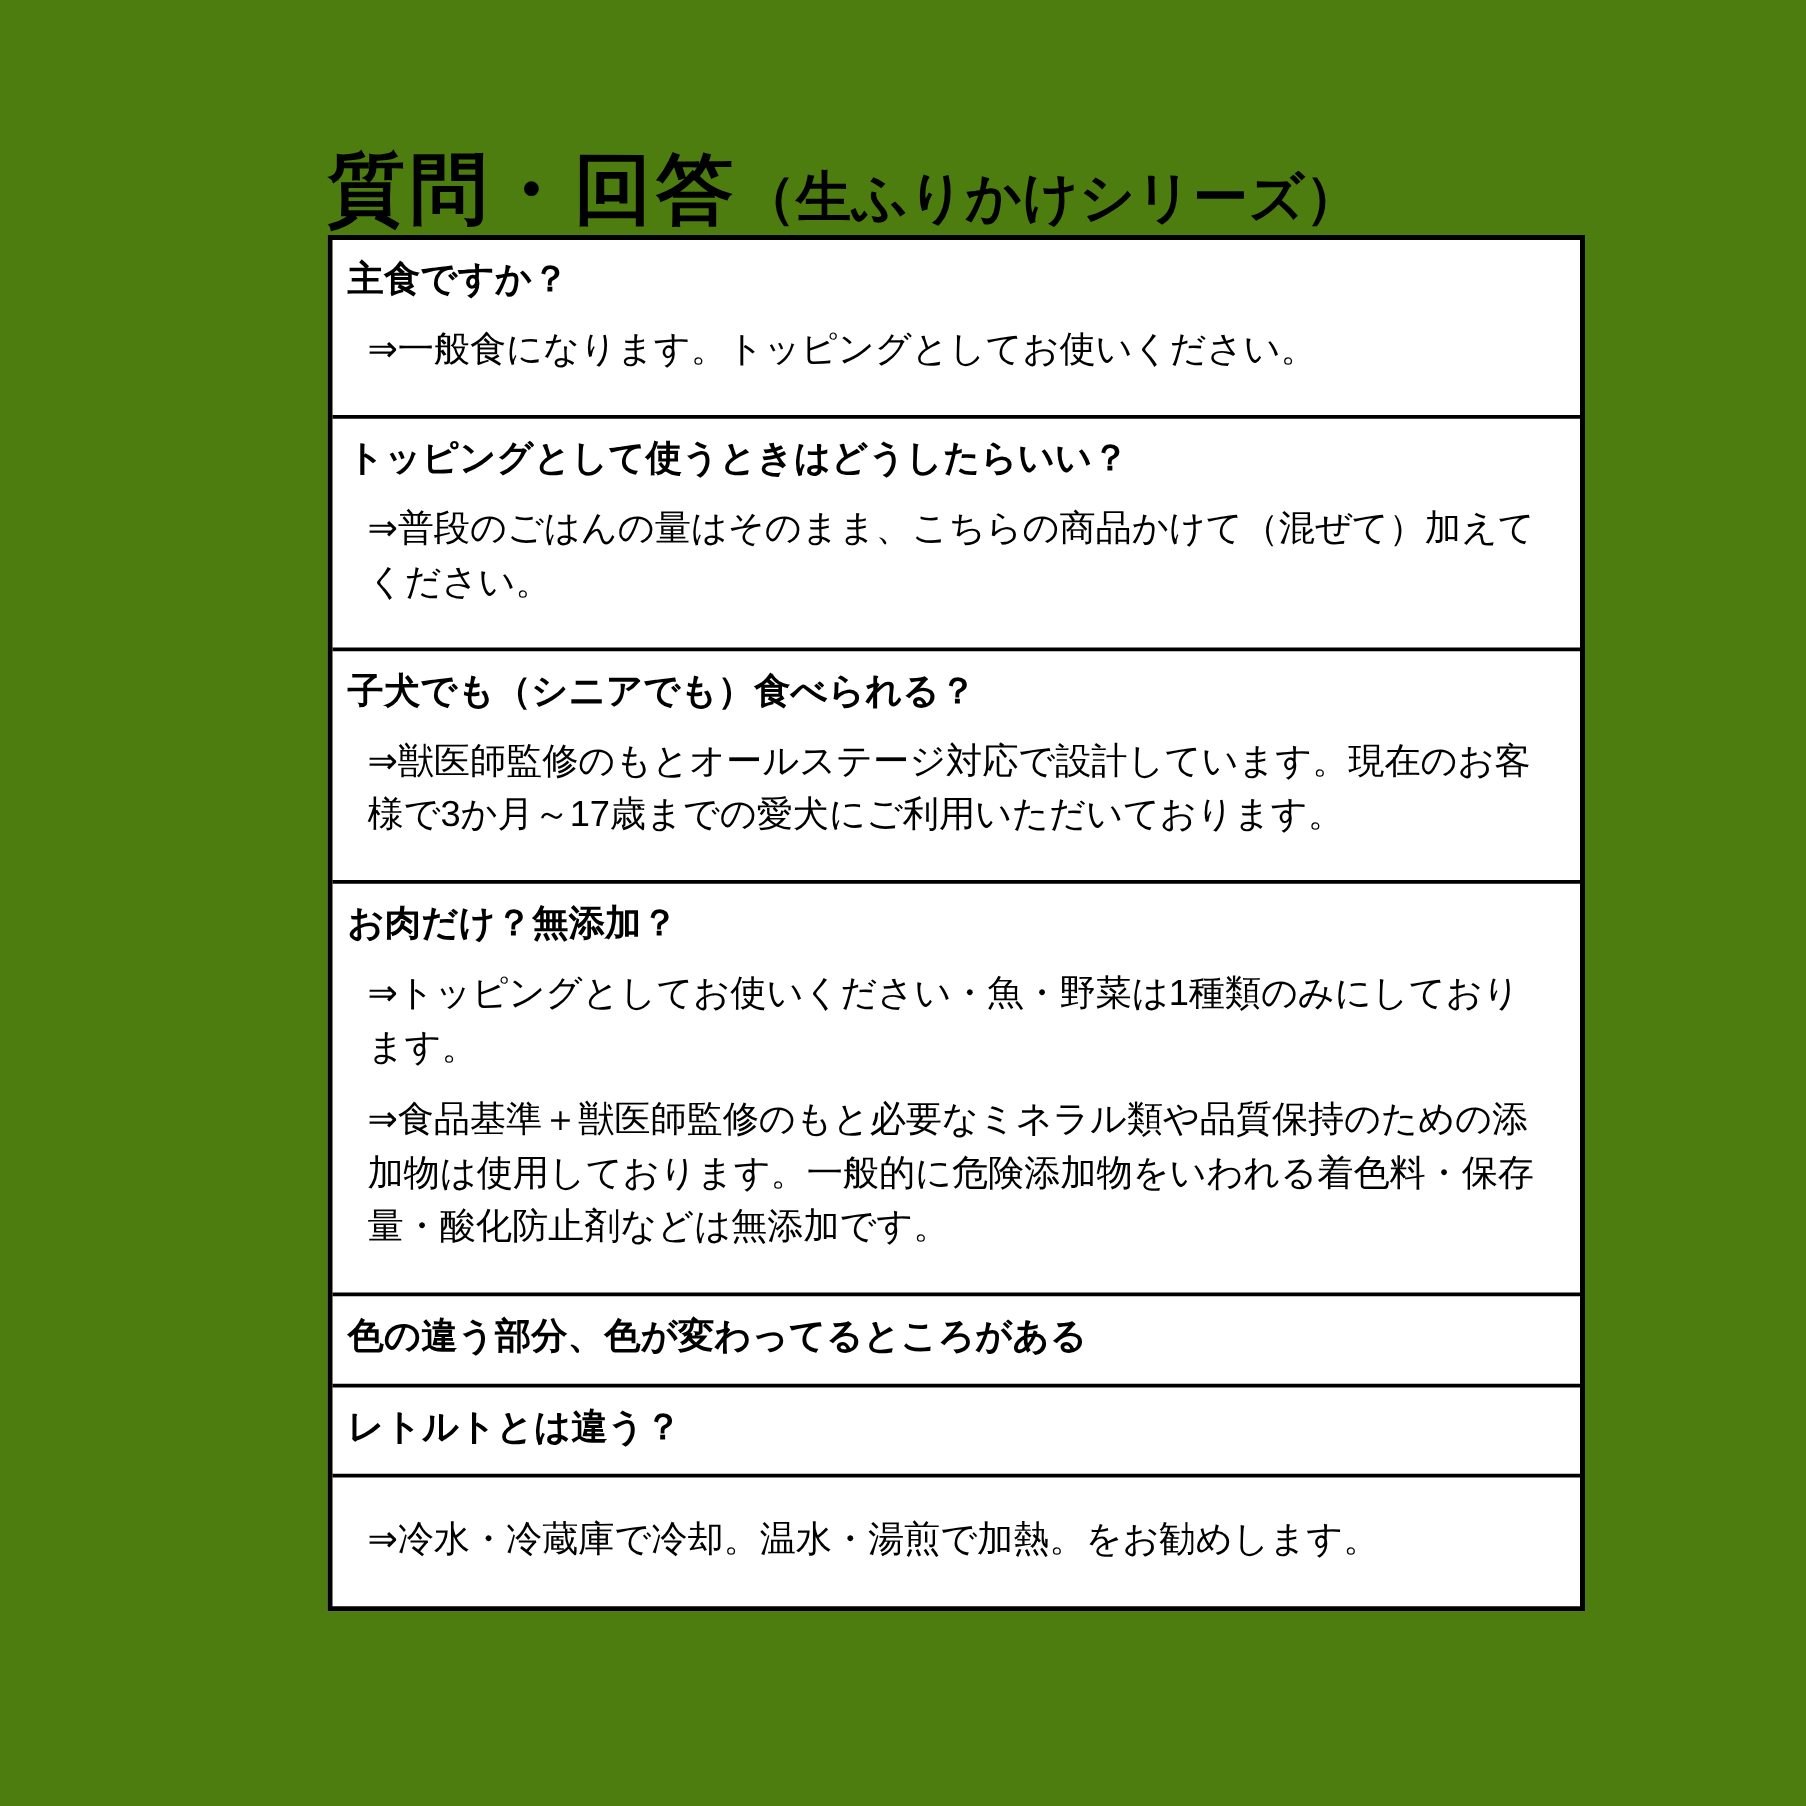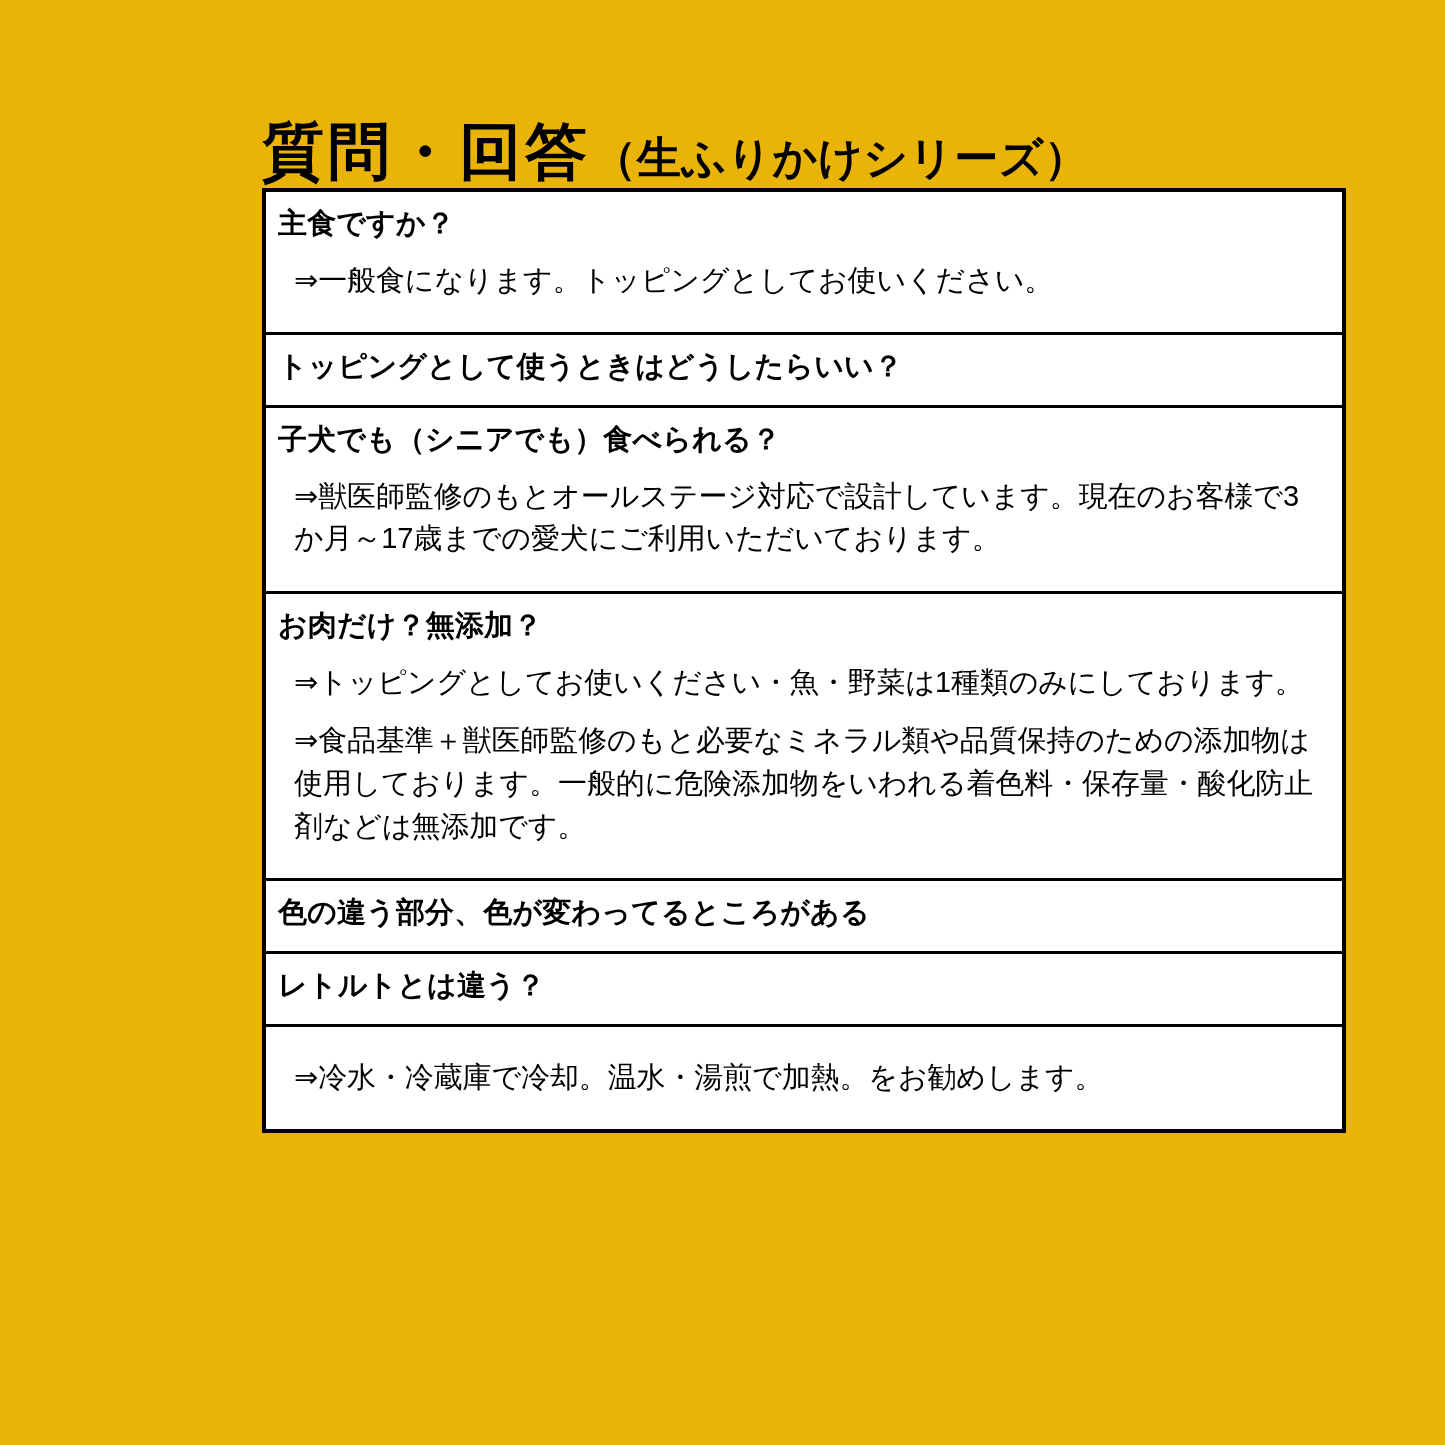--- a/index.html
+++ b/index.html
@@ -14,21 +14,21 @@
     font-family: "Liberation Sans", "DejaVu Sans", sans-serif;
     color: #000000;
     -webkit-font-smoothing: antialiased;
   }
 
   .page {
     position: relative;
     width: 1445px;
     height: 1445px;
     box-sizing: border-box;
-    background: #eab308;
+    background: #4d7c0f;
     overflow: hidden;
   }
 
   
   .title-block {
     position: absolute;
     left: 262px;
     top: 103px;
     width: 920px;
     height: 80px;
@@ -54,21 +54,21 @@
     font-size: 44px;
     letter-spacing: 0.01em;
     margin-left: 2px;
   }
 
   
   .faq-table {
     position: absolute;
     left: 262px;
     top: 188px;
-    width: 1084px;
+    width: 1006px;
     box-sizing: border-box;
     border: 4px solid #000000;
     background: #ffffff;
   }
   .faq-row {
     box-sizing: border-box;
     border-bottom: 3px solid #000000;
     padding: 13px 12px 15px 12px;
   }
   .faq-row:last-child {
@@ -108,20 +108,21 @@
     </div>
   </div>
 
   <div class="faq-table" id="faq-table">
       <div class="faq-row">
         <p class="faq-question">主食ですか？</p>
         <p class="faq-answer">⇒一般食になります。トッピングとしてお使いください。</p>
       </div>
       <div class="faq-row">
         <p class="faq-question">トッピングとして使うときはどうしたらいい？</p>
+        <p class="faq-answer">⇒普段のごはんの量はそのまま、こちらの商品かけて（混ぜて）加えてください。</p>
       </div>
       <div class="faq-row">
         <p class="faq-question">子犬でも（シニアでも）食べられる？</p>
         <p class="faq-answer">⇒獣医師監修のもとオールステージ対応で設計しています。現在のお客様で3か月～17歳までの愛犬にご利用いただいております。</p>
       </div>
       <div class="faq-row">
         <p class="faq-question">お肉だけ？無添加？</p>
         <p class="faq-answer">⇒トッピングとしてお使いください・魚・野菜は1種類のみにしております。</p>
         <p class="faq-answer">⇒食品基準＋獣医師監修のもと必要なミネラル類や品質保持のための添加物は使用しております。一般的に危険添加物をいわれる着色料・保存量・酸化防止剤などは無添加です。</p>
       </div>

